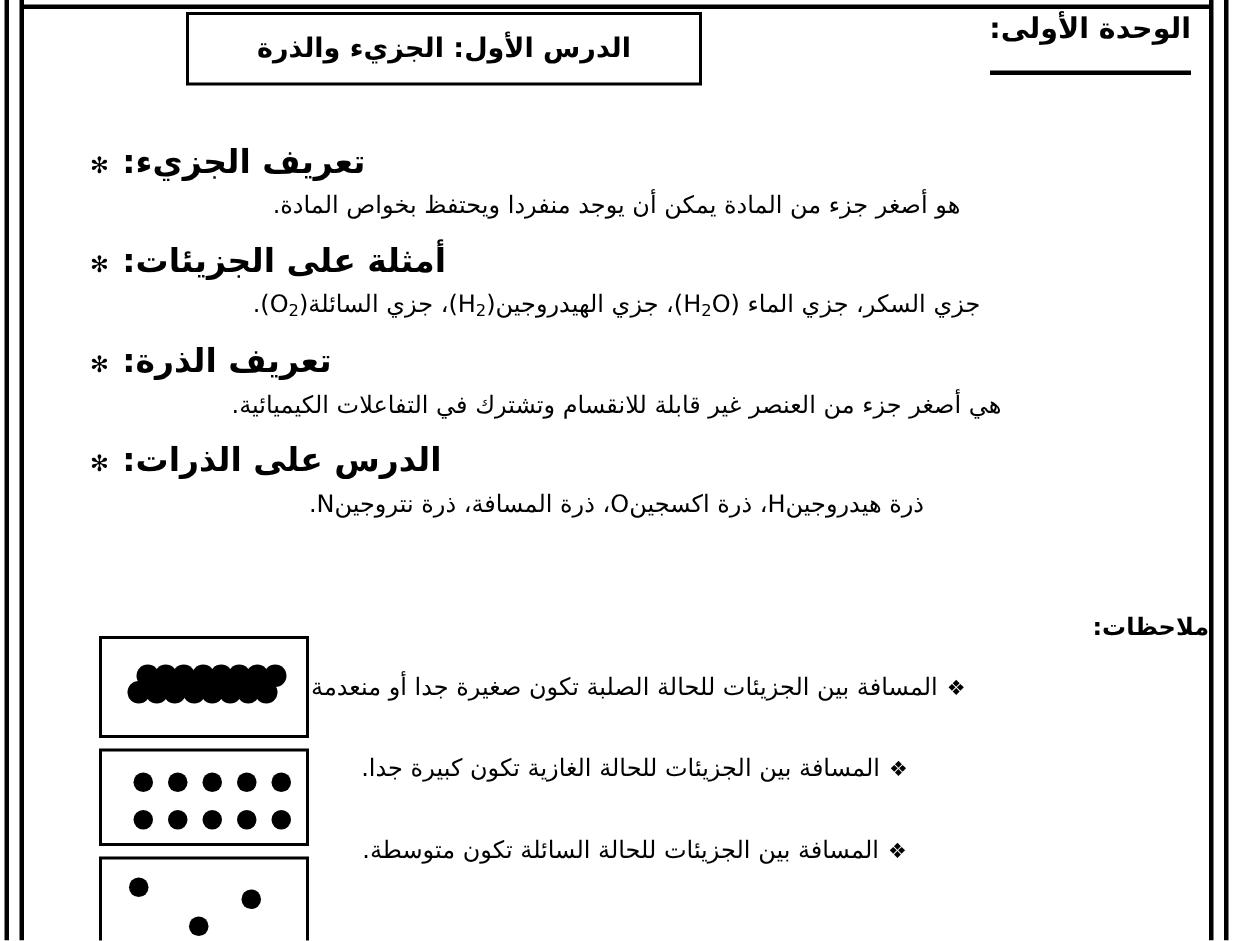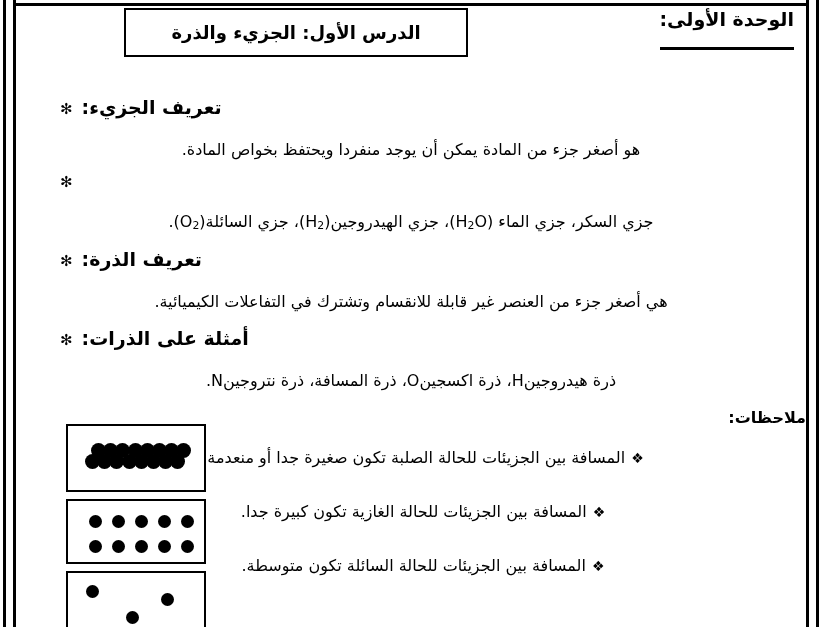--- a/index.html
+++ b/index.html
@@ -107,29 +107,29 @@
     align-items: baseline;
     gap: 9px;
     padding-left: 34px;
   }
   .star-marker {
     font-size: 15px;
     line-height: 1;
     font-weight: normal;
   }
   .sec-title {
-    font-size: 19px;
+    font-size: 22px;
     font-weight: bold;
     white-space: nowrap;
   }
   .sec-body {
     font-size: 16px;
     text-align: center;
     line-height: 1.5;
-    margin-top: 20px;
+    margin-top: 4px;
     padding-left: 22px;
     padding-right: 10px;
   }
   .sec-body sub {
     font-size: 0.68em;
     vertical-align: -0.22em;
   }
   .ltr-sym {
     direction: ltr;
     unicode-bidi: isolate;
@@ -219,36 +219,37 @@
       <div class="section">
         <div class="sec-head">
           <span class="sec-title">تعريف الجزيء:</span>
           <span class="star-marker">✻</span>
         </div>
         <div class="sec-body">هو أصغر جزء من المادة يمكن أن يوجد منفردا ويحتفظ بخواص المادة.</div>
       </div>
 
       <div class="section">
         <div class="sec-head">
+          <span class="sec-title">أمثلة على الجزيئات:</span>
           <span class="star-marker">✻</span>
         </div>
         <div class="sec-body"><span>جزي السكر، جزي الماء (</span><span class="ltr-sym"><span>H</span><sub>2</sub><span>O</span></span><span>)، جزي الهيدروجين(</span><span class="ltr-sym"><span>H</span><sub>2</sub></span><span>)، جزي السائلة(</span><span class="ltr-sym"><span>O</span><sub>2</sub></span><span>).</span></div>
       </div>
 
       <div class="section">
         <div class="sec-head">
           <span class="sec-title">تعريف الذرة:</span>
           <span class="star-marker">✻</span>
         </div>
         <div class="sec-body">هي أصغر جزء من العنصر غير قابلة للانقسام وتشترك في التفاعلات الكيميائية.</div>
       </div>
 
       <div class="section">
         <div class="sec-head">
-          <span class="sec-title">أمثلة على الذرات:</span>
+          <span class="sec-title">الدرس على الذرات:</span>
           <span class="star-marker">✻</span>
         </div>
         <div class="sec-body">ذرة هيدروجينH، ذرة اكسجينO، ذرة المسافة، ذرة نتروجينN.</div>
       </div>
 
     </div>
 
     <div class="notes">
       <div class="notes-title">ملاحظات:</div>
 

